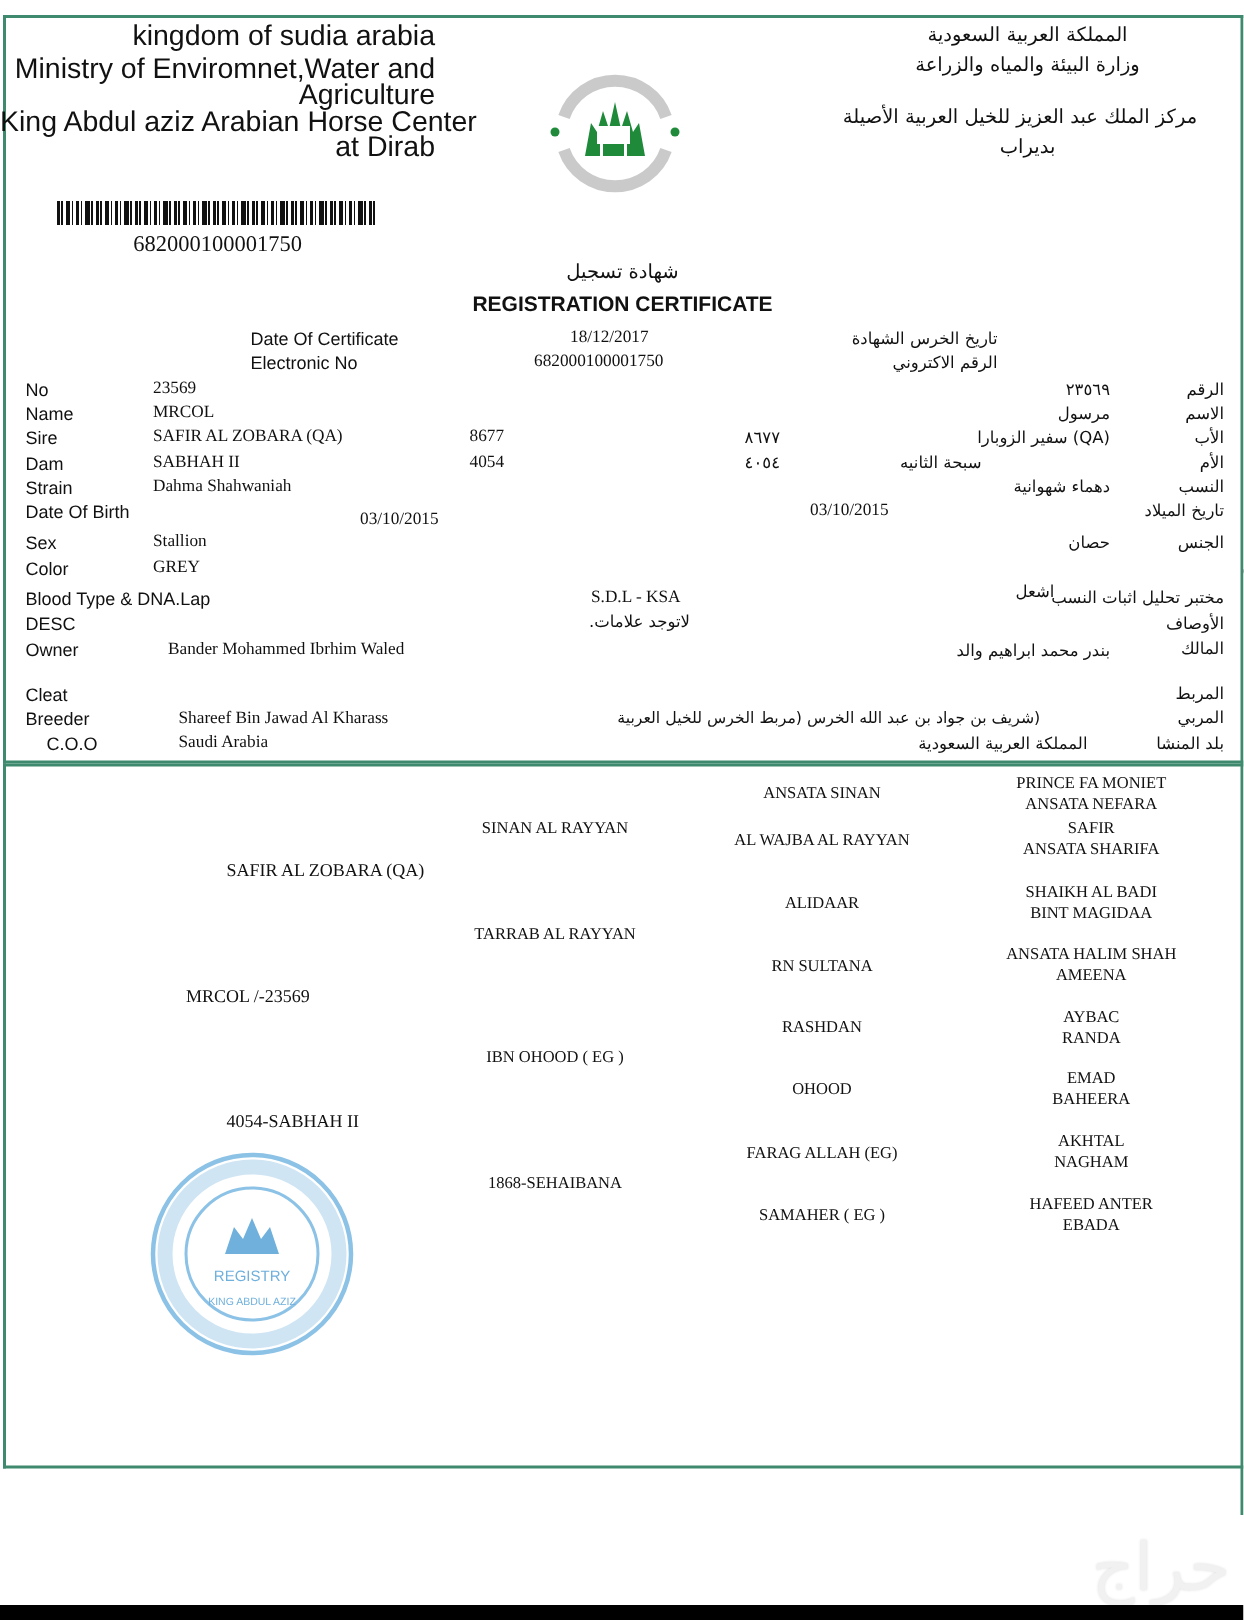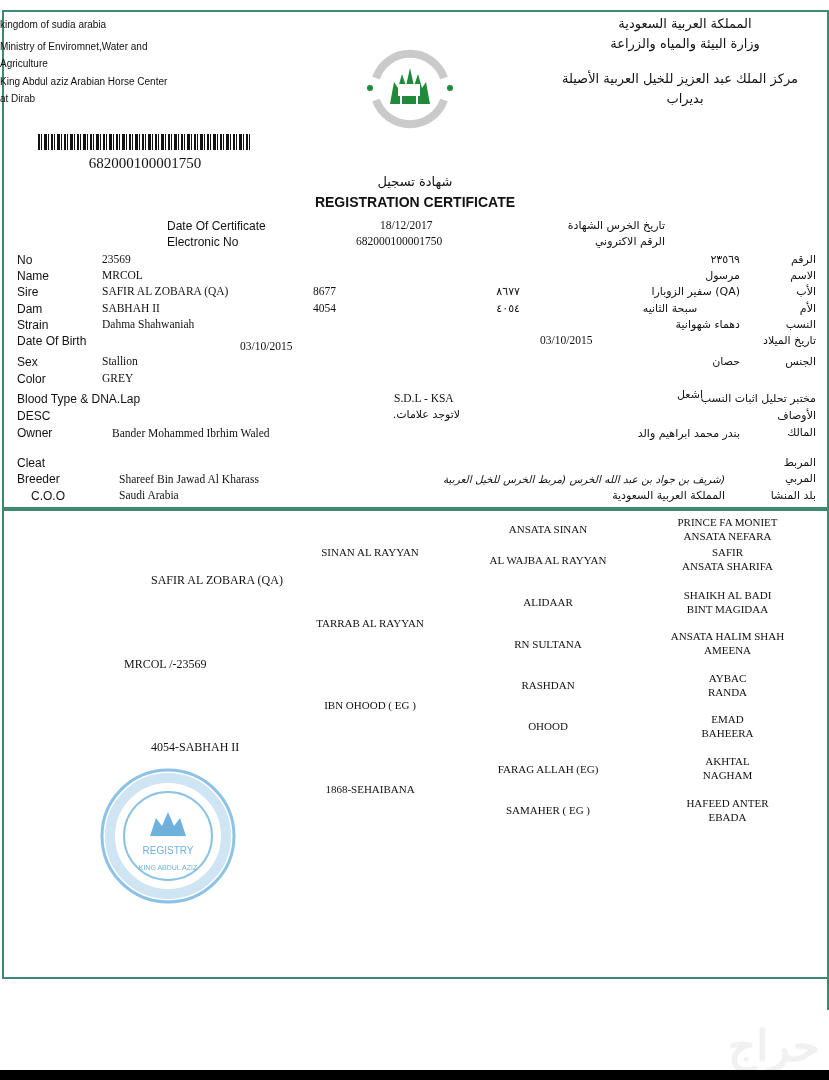--- a/index.html
+++ b/index.html
@@ -3,21 +3,21 @@
 <meta charset="utf-8">
 <style>
   html,body{margin:0;padding:0;background:#fff;}
   body{width:829px;height:1080px;position:relative;overflow:hidden;font-family:"Liberation Sans",sans-serif;color:#111;}
   .abs{position:absolute;white-space:nowrap;}
   .serif{font-family:"Liberation Serif",serif;}
   .panel{position:absolute;border:2px solid #3f8a6e;box-sizing:border-box;}
   #top-panel{left:2px;top:10px;width:827px;height:499px;border-right:none;}
   #bot-panel{left:2px;top:509px;width:827px;height:470px;border-right:none;border-top:2px solid #3f8a6e;}
   .rborder{position:absolute;right:0;width:2px;background:#3f8a6e;}
-  .hdr{font-size:10px;text-align:left;line-height:18px;}
+  .hdr{font-size:19px;text-align:right;line-height:18px;}
   .ar{direction:rtl;font-family:"DejaVu Sans",sans-serif;}
   .lbl{font-size:12px;}
   .val{font-size:11.5px;font-family:"Liberation Serif",serif;}
   .ped{font-family:"Liberation Serif",serif;font-size:11px;text-align:center;line-height:14px;}
   .ped2{font-family:"Liberation Serif",serif;font-size:12px;}
   #barcode{position:absolute;left:38px;top:134px;width:214px;height:16px;
     background:repeating-linear-gradient(90deg,#111 0 2px,#fff 2px 3px,#111 3px 4px,#fff 4px 6px,#111 6px 9px,#fff 9px 10px,#111 10px 11px,#fff 11px 13px);}
   #bottom-bar{position:absolute;left:0;top:1070px;width:829px;height:10px;background:#000;}
 </style>
 </head>
@@ -107,28 +107,28 @@
 <div class="abs ar" style="left:720px;top:409px;width:96px;text-align:right;font-size:11px;">الأوصاف</div>
 <div class="abs ar" style="left:720px;top:426px;width:96px;text-align:right;font-size:11px;">المالك</div>
 <div class="abs ar" style="left:720px;top:456px;width:96px;font-size:11px;">المربط</div>
 <div class="abs ar" style="left:720px;top:472px;width:96px;text-align:right;font-size:11px;">المربي</div>
 <div class="abs ar" style="left:720px;top:489px;width:96px;text-align:right;font-size:11px;">بلد المنشا</div>
 
 <div class="abs ar" style="left:640px;top:253px;width:100px;text-align:right;font-size:11px;">٢٣٥٦٩</div>
 <div class="abs ar" style="left:640px;top:269px;width:100px;text-align:right;font-size:11px;">مرسول</div>
 <div class="abs ar" style="left:600px;top:285px;width:140px;text-align:right;font-size:11px;">(QA) سفير الزوبارا</div>
 <div class="abs ar" style="left:470px;top:285px;width:50px;text-align:right;font-size:11px;">٨٦٧٧</div>
-<div class="abs ar" style="left:600px;top:302px;width:140px;text-align:center;font-size:11px;">سبحة الثانيه</div>
+<div class="abs ar" style="left:600px;top:302px;width:140px;text-align:left;font-size:11px;">سبحة الثانيه</div>
 <div class="abs ar" style="left:470px;top:302px;width:50px;text-align:right;font-size:11px;">٤٠٥٤</div>
 <div class="abs ar" style="left:600px;top:318px;width:140px;text-align:right;font-size:11px;">دهماء شهوانية</div>
 <div class="abs val" style="left:540px;top:334px;">03/10/2015</div>
 <div class="abs ar" style="left:640px;top:355px;width:100px;text-align:right;font-size:11px;">حصان</div>
 <div class="abs ar" style="left:640px;top:388px;width:100px;text-align:center;font-size:11px;">اشعل</div>
 <div class="abs ar" style="left:560px;top:427px;width:180px;text-align:right;font-size:11px;">بندر محمد ابراهيم والد</div>
-<div class="abs ar" style="left:380px;top:473px;width:345px;text-align:right;font-size:10.5px;font-style:italic;">(شريف بن جواد بن عبد الله الخرس (مربط الخرس للخيل العربية</div>
+<div class="abs ar" style="left:380px;top:473px;width:345px;text-align:center;font-size:10.5px;">(شريف بن جواد بن عبد الله الخرس (مربط الخرس للخيل العربية</div>
 <div class="abs ar" style="left:560px;top:489px;width:165px;text-align:right;font-size:11px;">المملكة العربية السعودية</div>
 
 <div class="abs ped2" style="left:124px;top:657px;">MRCOL /-23569</div>
 
 <div class="abs ped2" style="left:151px;top:573px;">SAFIR AL ZOBARA (QA)</div>
 <div class="abs ped2" style="left:151px;top:740px;">4054-SABHAH II</div>
 
 <div class="abs ped" style="left:290px;top:545px;width:160px;">SINAN AL RAYYAN</div>
 <div class="abs ped" style="left:290px;top:616px;width:160px;">TARRAB AL RAYYAN</div>
 <div class="abs ped" style="left:290px;top:698px;width:160px;">IBN OHOOD ( EG )</div>

